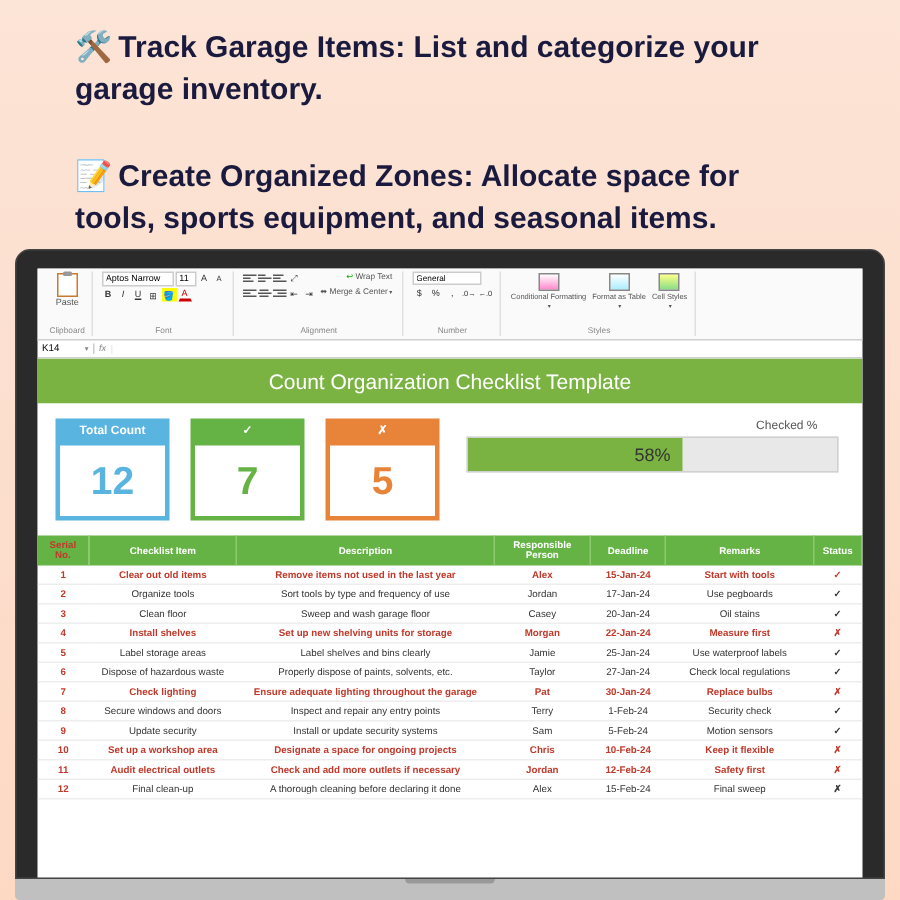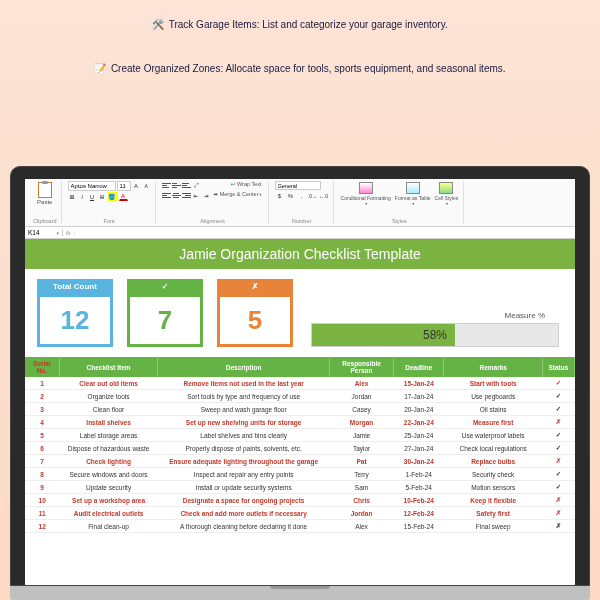--- a/index.html
+++ b/index.html
@@ -1,17 +1,17 @@
 <!DOCTYPE html>
 <html><head>
 <meta charset="utf-8">
 <style>
 *{box-sizing:border-box;margin:0;padding:0}
 body{width:600px;height:600px;background:linear-gradient(180deg,#fce4d6 0%,#fdd9c4 100%);font-family:Arial,sans-serif;overflow:hidden}
-.promo{text-align:center;padding:18px 50px 12px;color:#1a1a3e;font-weight:400;font-size:10px;line-height:1.4}
+.promo{padding:18px 50px 12px;color:#1a1a3e;font-weight:700;font-size:20px;line-height:1.4}
 .promo-icon{display:inline-block;margin-right:4px}
 .laptop{position:absolute;bottom:0;left:50%;transform:translateX(-50%);width:580px}
 .bezel{background:#2a2a2a;border-radius:10px 10px 0 0;padding:12px 14px 0;height:420px;border:1px solid #444}
 .screen{background:#fff;height:100%;overflow:hidden;font-size:7px}
 .base{background:#c0c0c0;height:14px;border-radius:0 0 3px 3px;position:relative}
 .base::before{content:"";position:absolute;top:0;left:50%;transform:translateX(-50%);width:60px;height:3px;background:#999;border-radius:0 0 3px 3px}
 .ribbon{display:flex;background:#fafafa;border-bottom:1px solid #d0d0d0;height:48px;padding:2px 4px;gap:2px}
 .ribbon-group{border-right:1px solid #e0e0e0;padding:0 4px;display:flex;flex-direction:column;justify-content:space-between;font-size:6px;color:#555}
 .ribbon-group-label{text-align:center;color:#888;font-size:5.5px;padding-top:1px}
 .paste-btn{display:flex;flex-direction:column;align-items:center;gap:1px;padding:1px}
@@ -40,21 +40,21 @@
 .style-icon{width:14px;height:12px;border:1px solid #888;margin-bottom:1px}
 .cond-icon{background:linear-gradient(#fff,#f8c)}
 .table-icon{background:linear-gradient(#fff,#aef)}
 .cell-icon{background:linear-gradient(#ff8,#8d8)}
 .formula-bar{display:flex;border-bottom:1px solid #d0d0d0;height:12px;align-items:center}
 .name-box{border-right:1px solid #ccc;width:38px;padding:0 3px;font-size:6.5px;display:flex;align-items:center;justify-content:space-between}
 .name-box::after{content:"▾";font-size:5px;color:#888}
 .fx-label{padding:0 3px;font-size:6px;font-style:italic;color:#888;border-right:1px solid #eee}
 .sheet{overflow:hidden;height:calc(100% - 60px)}
 .title-bar{background:#7ab342;color:#fff;text-align:center;padding:7px;font-size:14px;font-weight:400;font-family:'Trebuchet MS',sans-serif}
-.dashboard{display:flex;gap:14px;padding:10px 12px;align-items:flex-end;background:#fff}
+.dashboard{display:flex;gap:14px;padding:10px 12px;background:#fff}
 .card{text-align:center}
 .card-header{color:#fff;padding:3px 0;font-size:8px;font-weight:700}
 .card-value{border:3px solid;padding:8px 0;font-size:26px;font-weight:700;font-family:'Arial Black',sans-serif;background:#fff}
 .card-total .card-header{background:#59b4e0}
 .card-total .card-value{border-color:#59b4e0;color:#59b4e0;width:76px}
 .card-check .card-header{background:#65b345}
 .card-check .card-value{border-color:#65b345;color:#65b345;width:76px}
 .card-x .card-header{background:#e8833a}
 .card-x .card-value{border-color:#e8833a;color:#e8833a;width:76px}
 .progress-wrap{flex:1;padding:0 4px}
@@ -199,36 +199,36 @@
   </div>
 </div>
 
 <div class="formula-bar">
   <div class="name-box">K14</div>
   <div class="fx-label">fx</div>
   <div style="flex:1"></div>
 </div>
 
 <div class="sheet">
-  <div class="title-bar">Jamie Organization Checklist Template</div>
+  <div class="title-bar">Count Organization Checklist Template</div>
   <div class="dashboard">
     <div class="card card-total">
       <div class="card-header">Total Count</div>
       <div class="card-value">12</div>
     </div>
     <div class="card card-check">
       <div class="card-header">✓</div>
       <div class="card-value">7</div>
     </div>
     <div class="card card-x">
       <div class="card-header">✗</div>
       <div class="card-value">5</div>
     </div>
     <div class="progress-wrap">
-      <div class="progress-label">Measure %</div>
+      <div class="progress-label">Checked %</div>
       <div class="progress-bar">
         <div class="progress-fill" id="pfill" style="width: 58%;"></div>
         <div class="progress-text">58%</div>
       </div>
     </div>
   </div>
   <table class="data-table">
     <thead>
               <tr id="thead-row">
                 <th class="serial">Serial No.</th>

